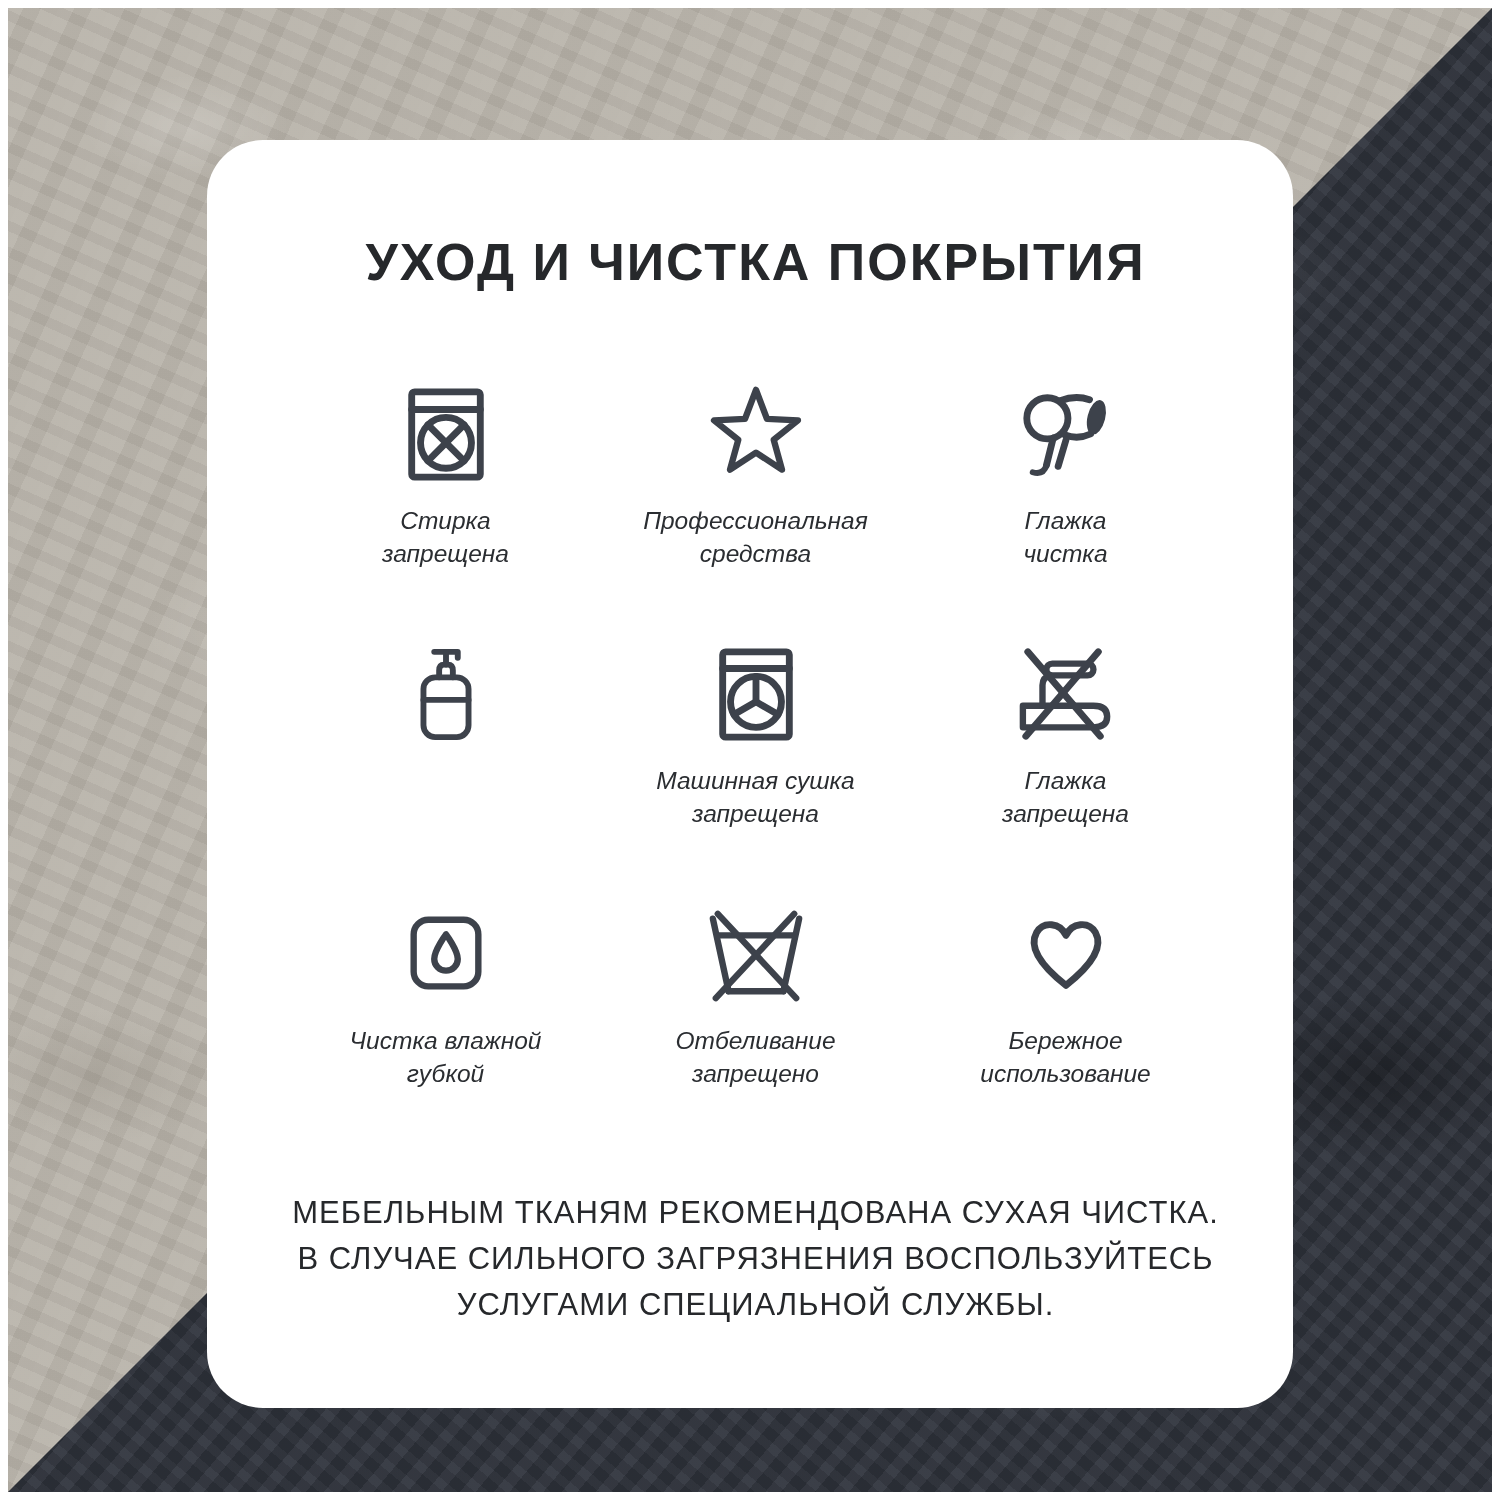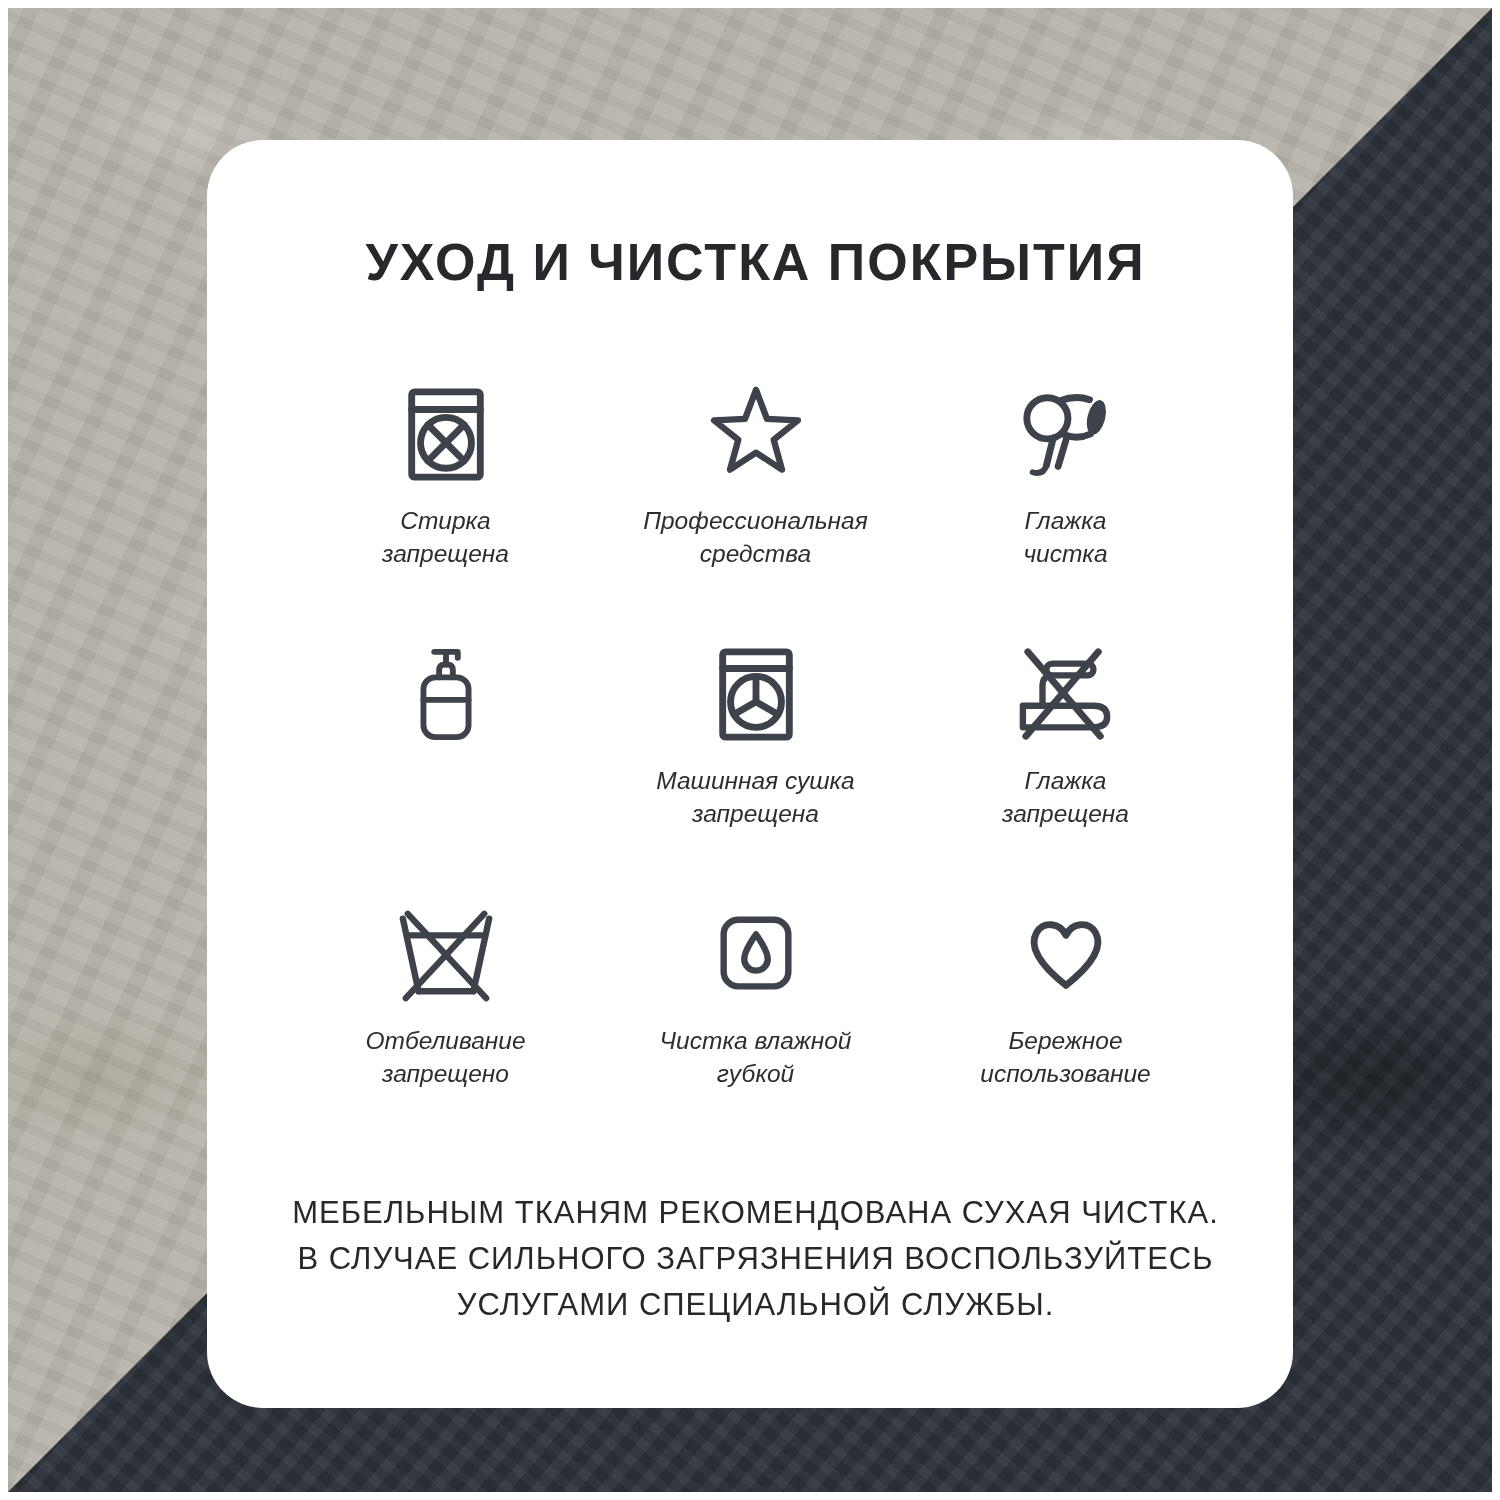--- a/index.html
+++ b/index.html
@@ -173,50 +173,50 @@
       </div>
       <div class="label">
         <span>Глажка</span><br>
         <span>запрещена</span>
       </div>
     </div>
 
     <div class="cell">
       <div class="icon-box">
         <svg viewBox="0 0 100 100">
+          <rect x="17" y="15" width="66" height="68" rx="15" stroke-width="6.5"></rect>
+          <path d="M50,30 C50,30 38,46 38,55 A12,12 0 0 0 62,55 C62,46 50,30 50,30 Z" stroke-width="6.5"></path>
+        </svg>
+      </div>
+      <div class="label">
+        <span>Чистка влажной</span><br>
+        <span>губкой</span>
+      </div>
+    </div>
+
+    <div class="cell">
+      <div class="icon-box">
+        <svg viewBox="0 0 100 100">
           <line x1="12" y1="31" x2="88" y2="31" stroke-width="6.5"></line>
           <line x1="6" y1="14" x2="22" y2="88" stroke-width="6.5"></line>
           <line x1="94" y1="14" x2="78" y2="88" stroke-width="6.5"></line>
           <line x1="22" y1="88" x2="78" y2="88" stroke-width="6.5"></line>
           <line x1="11" y1="9" x2="91" y2="95" stroke-width="6.5"></line>
           <line x1="89" y1="9" x2="9" y2="95" stroke-width="6.5"></line>
         </svg>
       </div>
       <div class="label">
         <span>Отбеливание</span><br>
         <span>запрещено</span>
       </div>
     </div>
 
     <div class="cell">
       <div class="icon-box">
         <svg viewBox="0 0 100 100">
-          <rect x="17" y="15" width="66" height="68" rx="15" stroke-width="6.5"></rect>
-          <path d="M50,30 C50,30 38,46 38,55 A12,12 0 0 0 62,55 C62,46 50,30 50,30 Z" stroke-width="6.5"></path>
-        </svg>
-      </div>
-      <div class="label">
-        <span>Чистка влажной</span><br>
-        <span>губкой</span>
-      </div>
-    </div>
-
-    <div class="cell">
-      <div class="icon-box">
-        <svg viewBox="0 0 100 100">
           <path d="M50,31 C44,18 27,16 20,28 C11,44 26,63 50,82 C74,63 89,44 80,28 C73,16 56,18 50,31 Z" stroke-width="7"></path>
         </svg>
       </div>
       <div class="label">
         <span>Бережное</span><br>
         <span>использование</span>
       </div>
     </div>
 
   </div>

